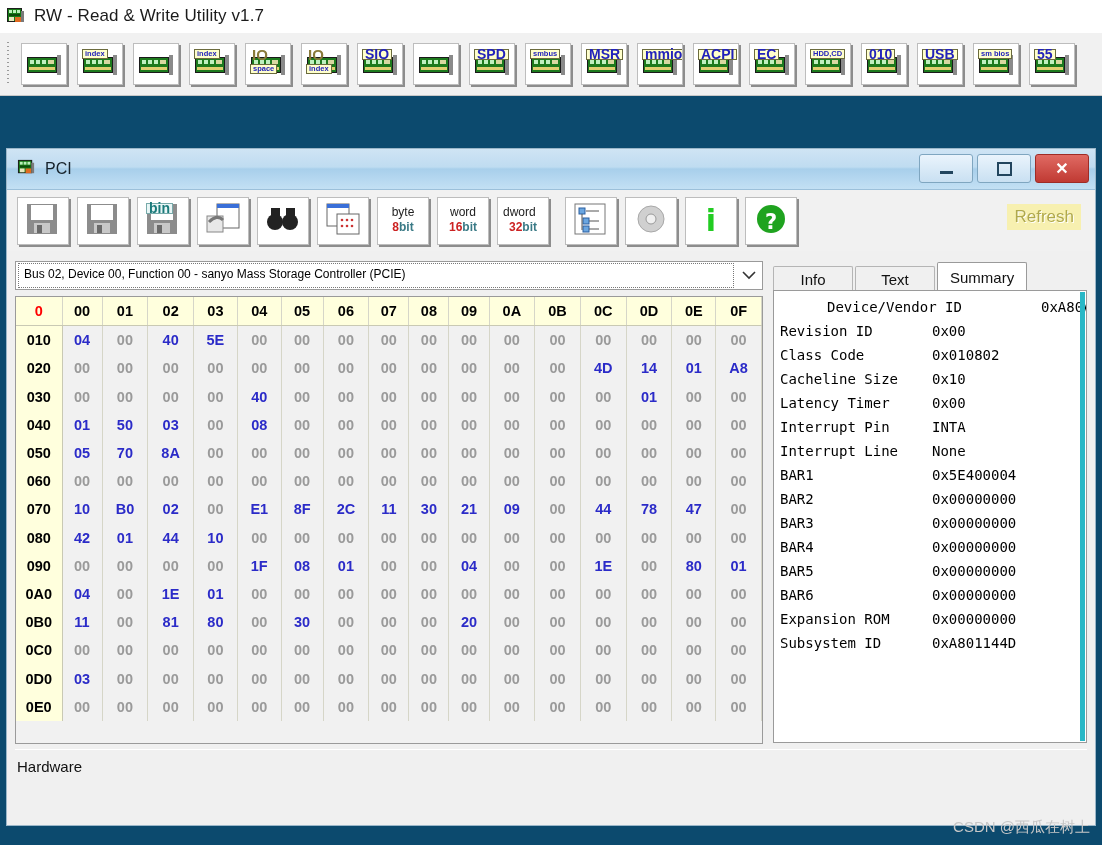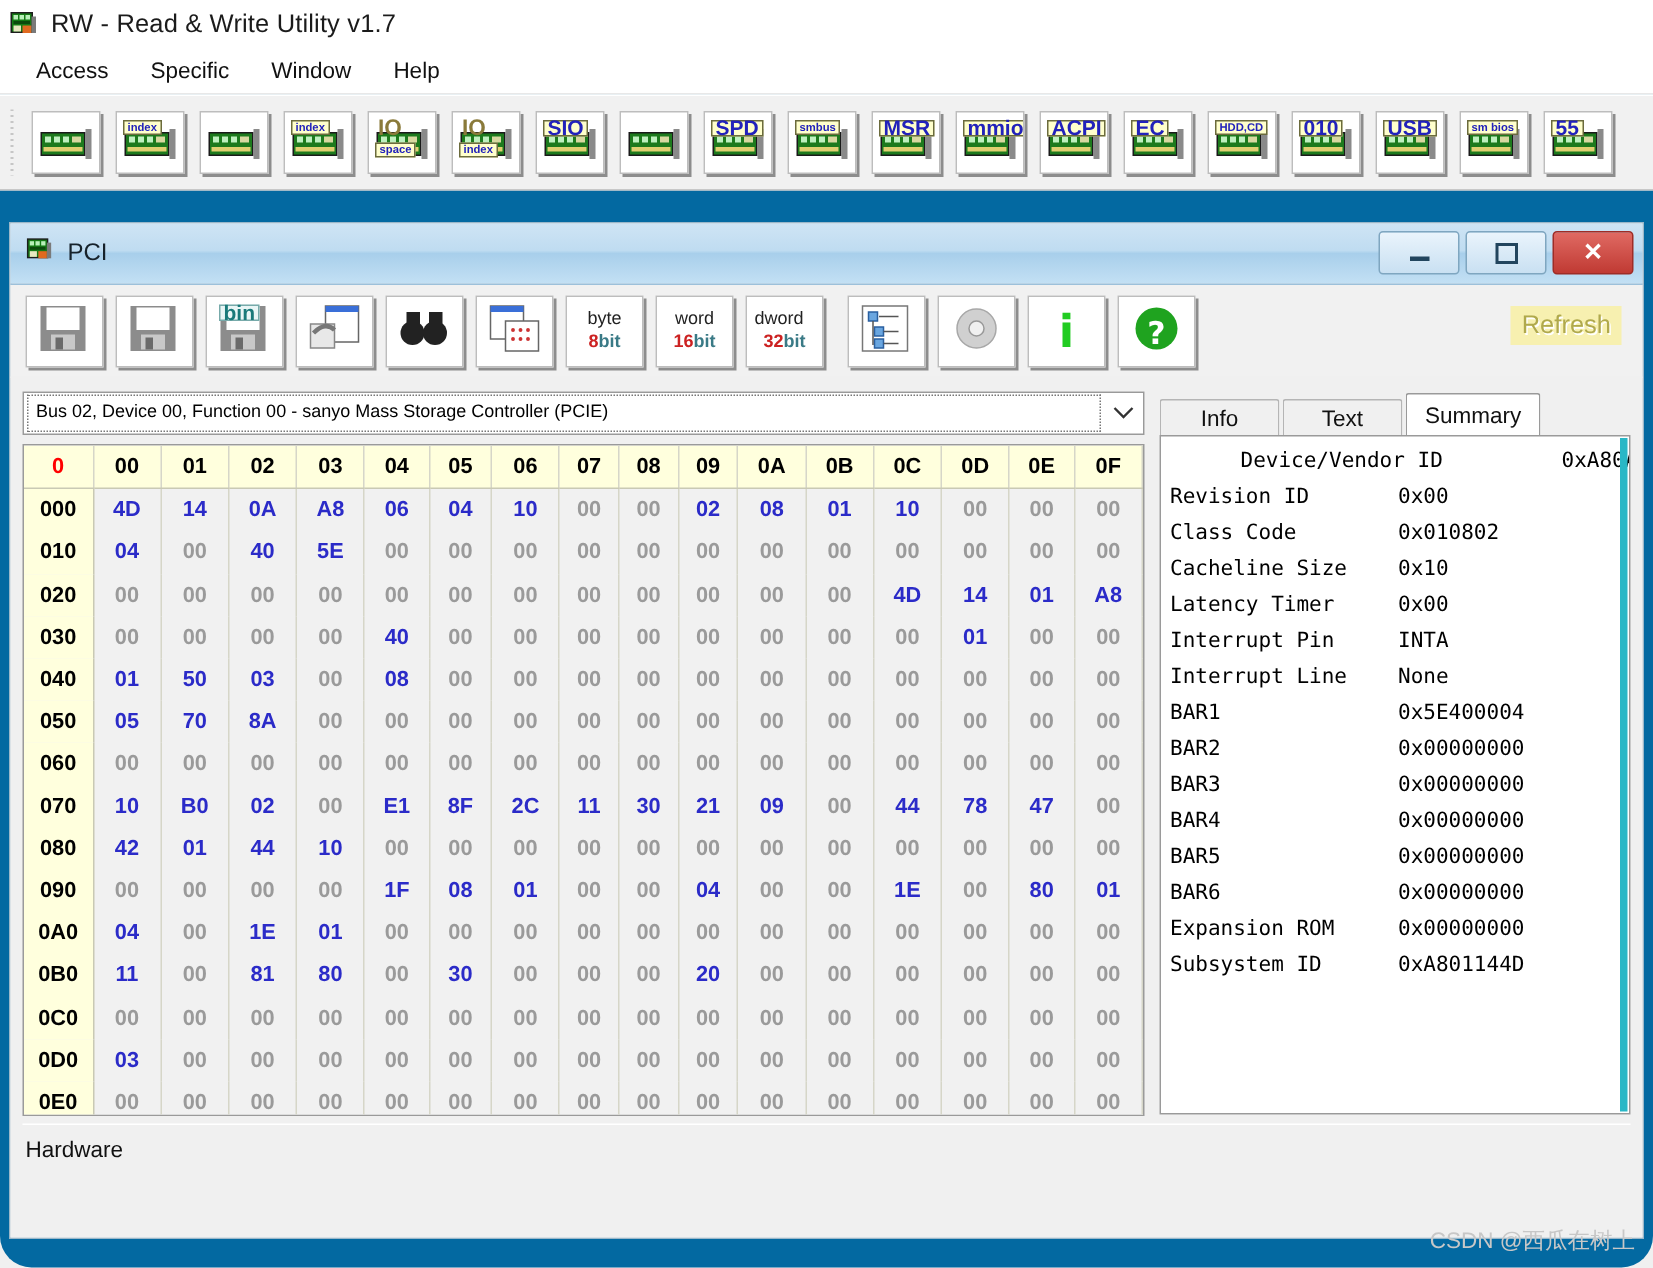--- a/index.html
+++ b/index.html
@@ -3,21 +3,21 @@
 <meta charset="utf-8">
 <style>
   html,body{margin:0;padding:0;}
   body{
     width:1102px;height:845px;overflow:hidden;
     font-family:"Liberation Sans", sans-serif;
     background:#f0f0f0;
     -webkit-font-smoothing:none;
   }
   
-  #app{position:relative;width:1102px;height:845px;background:#0369a1;border-radius:21px;}
+  #app{position:relative;width:1102px;height:845px;background:#0c4a6e;}
 
   .titlebar{height:32px;background:#ffffff;display:flex;align-items:center;padding-left:6px;}
   .titlebar .ticon{width:20px;height:20px;margin-right:8px;flex:none;}
   .titlebar .ttext{font-size:17px;color:#1b1b1b;letter-spacing:0.1px;}
 
   .menubar{height:30px;background:#ffffff;display:flex;align-items:center;padding-left:10px;
            border-bottom:1px solid #e8e8e8;}
   .menubar .mi{font-size:15px;color:#111;padding:2px 14px;cursor:default;}
 
   
@@ -126,26 +126,20 @@
         <rect x="11" y="4" width="3" height="3" fill="#b9f0b9"></rect>
         <rect x="3" y="8" width="11" height="2" fill="#0c4a0c"></rect>
         <rect x="3" y="11" width="5" height="4" fill="#e8e8c0"></rect>
         <rect x="9" y="11" width="6" height="5" fill="#e06a20"></rect>
         <rect x="15" y="5" width="3" height="11" fill="#7a7a7a"></rect>
       </svg>
     </span>
     <span class="ttext">RW - Read &amp; Write Utility v1.7</span>
   </div>
 
-  <div class="menubar">
-    <div class="mi">Access</div>
-    <div class="mi">Specific</div>
-    <div class="mi">Window</div>
-    <div class="mi">Help</div>
-  </div>
 
   <div class="maintoolbar">
     <div class="gripper"></div>
     <div id="main-tb-slots" style="display: flex; ">
         <div class="tbtn">
           <div class="chip">
             <span class="ic"><svg width="40" height="36" viewBox="0 0 40 36">
                 <rect x="3" y="11" width="30" height="16" fill="#1a1a1a"></rect>
                 <rect x="4" y="12" width="28" height="14" fill="#1d7a1d"></rect>
                 <rect x="6" y="14" width="4" height="4" fill="#bff0bf"></rect>
@@ -609,39 +603,20 @@
                 <th>0A</th>
                 <th>0B</th>
                 <th>0C</th>
                 <th>0D</th>
                 <th>0E</th>
                 <th>0F</th>
               </tr>
             </thead>
           <tbody id="hex-body">
               <tr>
-                <td class="rowhdr">000</td>
-                <td class="v">4D</td>
-                <td class="v">14</td>
-                <td class="v">0A</td>
-                <td class="v">A8</td>
-                <td class="v">06</td>
-                <td class="v">04</td>
-                <td class="v">10</td>
-                <td class="z">00</td>
-                <td class="z">00</td>
-                <td class="v">02</td>
-                <td class="v">08</td>
-                <td class="v">01</td>
-                <td class="v">10</td>
-                <td class="z">00</td>
-                <td class="z">00</td>
-                <td class="z">00</td>
-              </tr>
-              <tr>
                 <td class="rowhdr">010</td>
                 <td class="v">04</td>
                 <td class="z">00</td>
                 <td class="v">40</td>
                 <td class="v">5E</td>
                 <td class="z">00</td>
                 <td class="z">00</td>
                 <td class="z">00</td>
                 <td class="z">00</td>
                 <td class="z">00</td>

